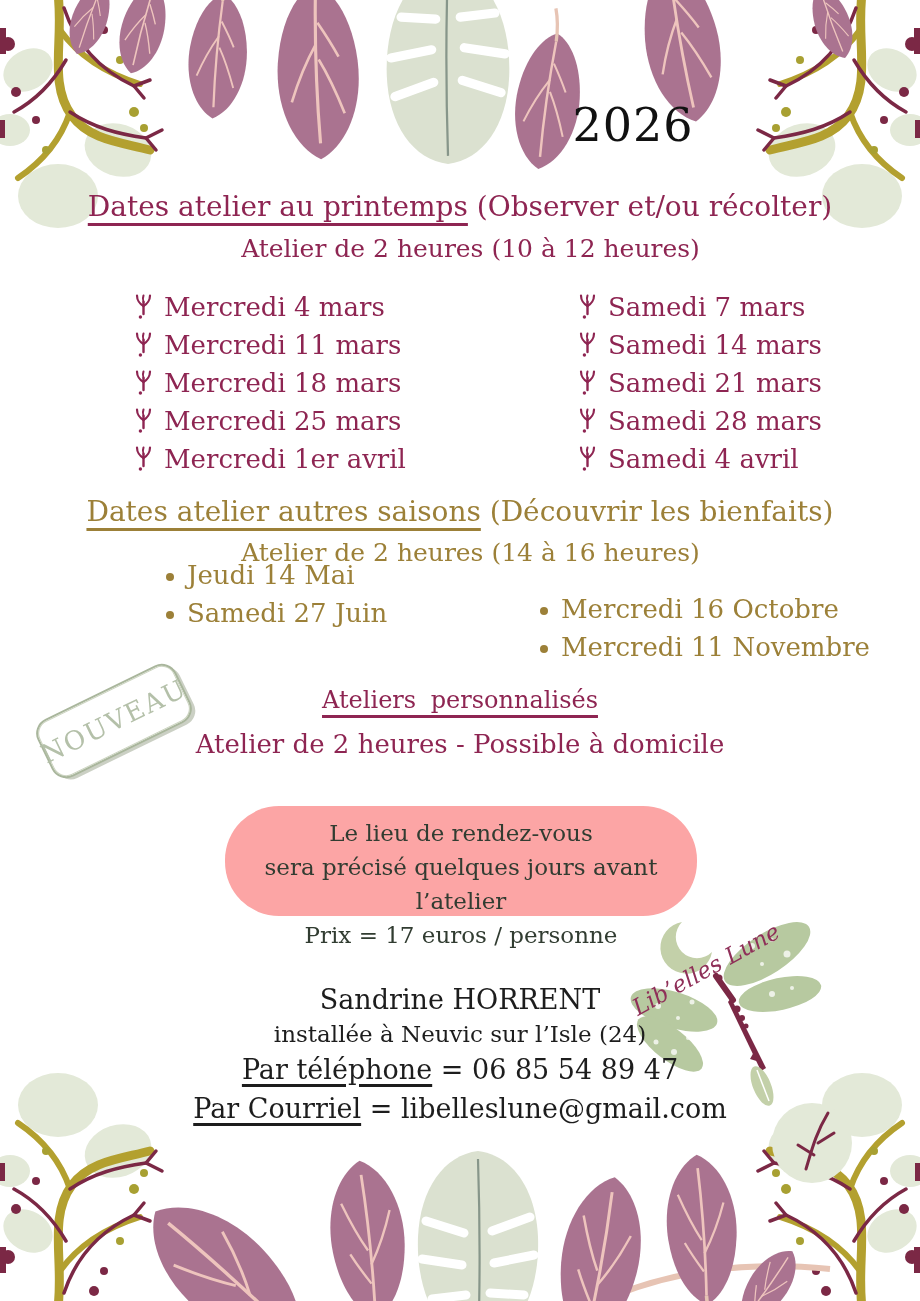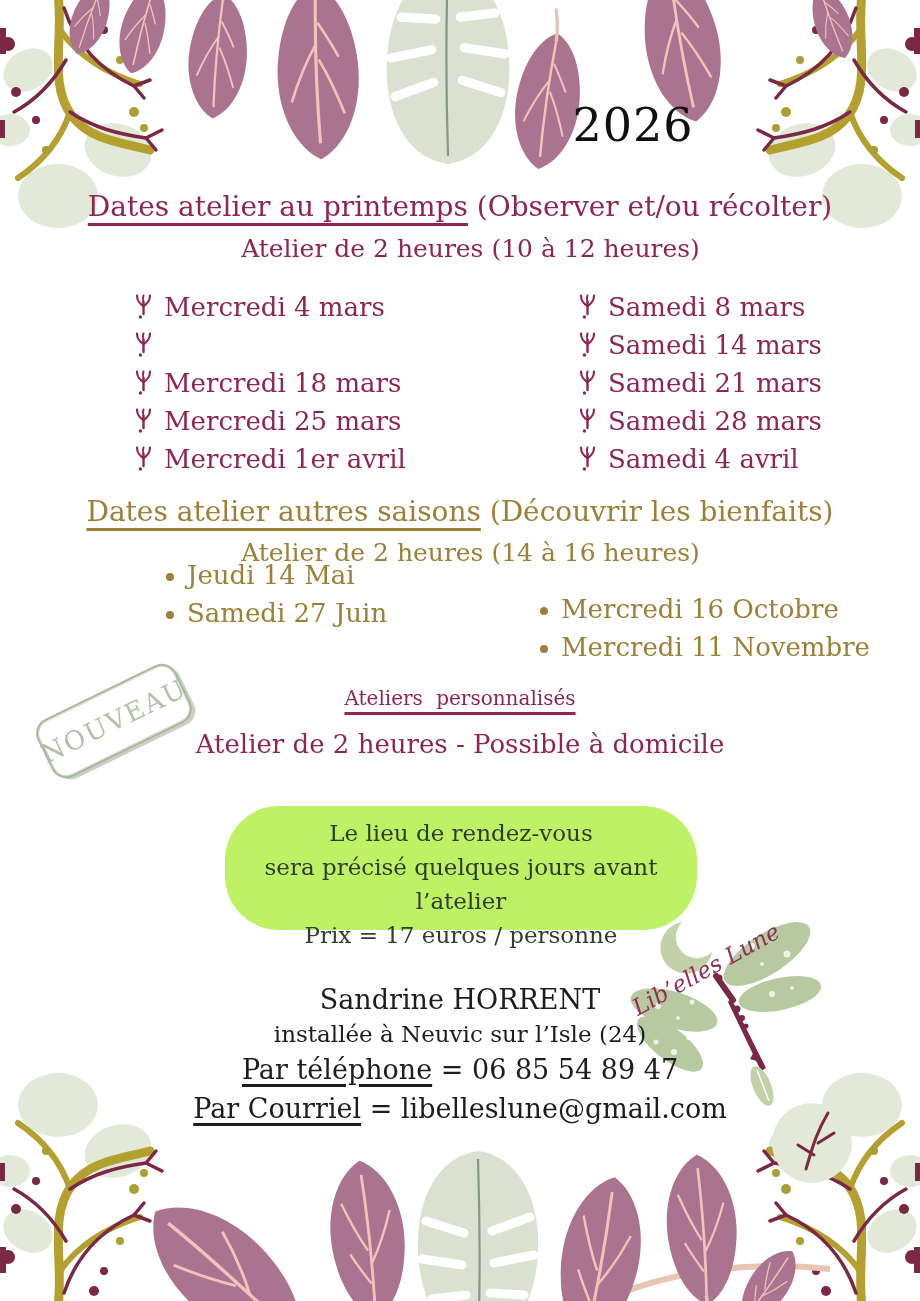--- a/index.html
+++ b/index.html
@@ -23,24 +23,24 @@
   ul.datelist li{height:38px;display:flex;align-items:center;}
   .sprig{width:19px;height:26px;margin-right:11px;flex:0 0 auto;display:inline-flex;}
   .dot{width:8px;height:8px;border-radius:50%;background:#9c8038;margin-right:13px;margin-top:3px;flex:0 0 auto;}
   .stamp{
     position:absolute;left:37px;top:689px;width:150px;height:60px;
     transform:rotate(-26deg);border:2px solid #a9b69c;border-radius:16px;background:#fff;
     box-shadow:3px 4px 0 -1px rgba(140,150,125,.45), inset 0 0 0 1px #ccd4c0;
     display:flex;align-items:center;justify-content:center;
     font-size:26px;letter-spacing:2px;color:#b4c0a9;
   }
-  .h3{font-size:20px;word-spacing:7px;}
+  .h3{font-size:24px;word-spacing:7px;}
   .infobox{
-    position:absolute;left:225px;top:806px;width:472px;height:124px;border-radius:54px;
-    background:#bef264;color:#313c31;font-size:23px;line-height:34px;text-align:center;
+    position:absolute;left:225px;top:806px;width:472px;height:110px;border-radius:54px;
+    background:#fca5a5;color:#313c31;font-size:23px;line-height:34px;text-align:center;
     padding-top:10px;box-sizing:border-box;
   }
   .contact-name{top:984px;font-size:27px;}
   .contact-loc{top:1021px;font-size:23px;}
   .contact-phone{top:1054px;font-size:27px;}
   .contact-mail{top:1093px;font-size:27px;}
   .logo{position:absolute;left:612px;top:902px;width:216px;height:215px;pointer-events:none;}
 </style>
 </head>
 <body>
@@ -137,20 +137,21 @@
           </svg>
         </span>
         <span>Mercredi 4 mars</span>
       </li>
     <li>
         <span class="sprig">
           <svg width="19" height="26" viewBox="0 0 19 26">
             <use href="#sprigGlyph"></use>
           </svg>
         </span>
+        <span>Mercredi 11 mars</span>
       </li>
     <li>
         <span class="sprig">
           <svg width="19" height="26" viewBox="0 0 19 26">
             <use href="#sprigGlyph"></use>
           </svg>
         </span>
         <span>Mercredi 18 mars</span>
       </li>
     <li>
@@ -170,21 +171,21 @@
         <span>Mercredi 1er avril</span>
       </li>
   </ul>
   <ul class="datelist maroon" style="left:560px;top:270px">
     <li>
         <span class="sprig">
           <svg width="19" height="26" viewBox="0 0 19 26">
             <use href="#sprigGlyph"></use>
           </svg>
         </span>
-        <span>Samedi 8 mars</span>
+        <span>Samedi 7 mars</span>
       </li>
     <li>
         <span class="sprig">
           <svg width="19" height="26" viewBox="0 0 19 26">
             <use href="#sprigGlyph"></use>
           </svg>
         </span>
         <span>Samedi 14 mars</span>
       </li>
     <li>

